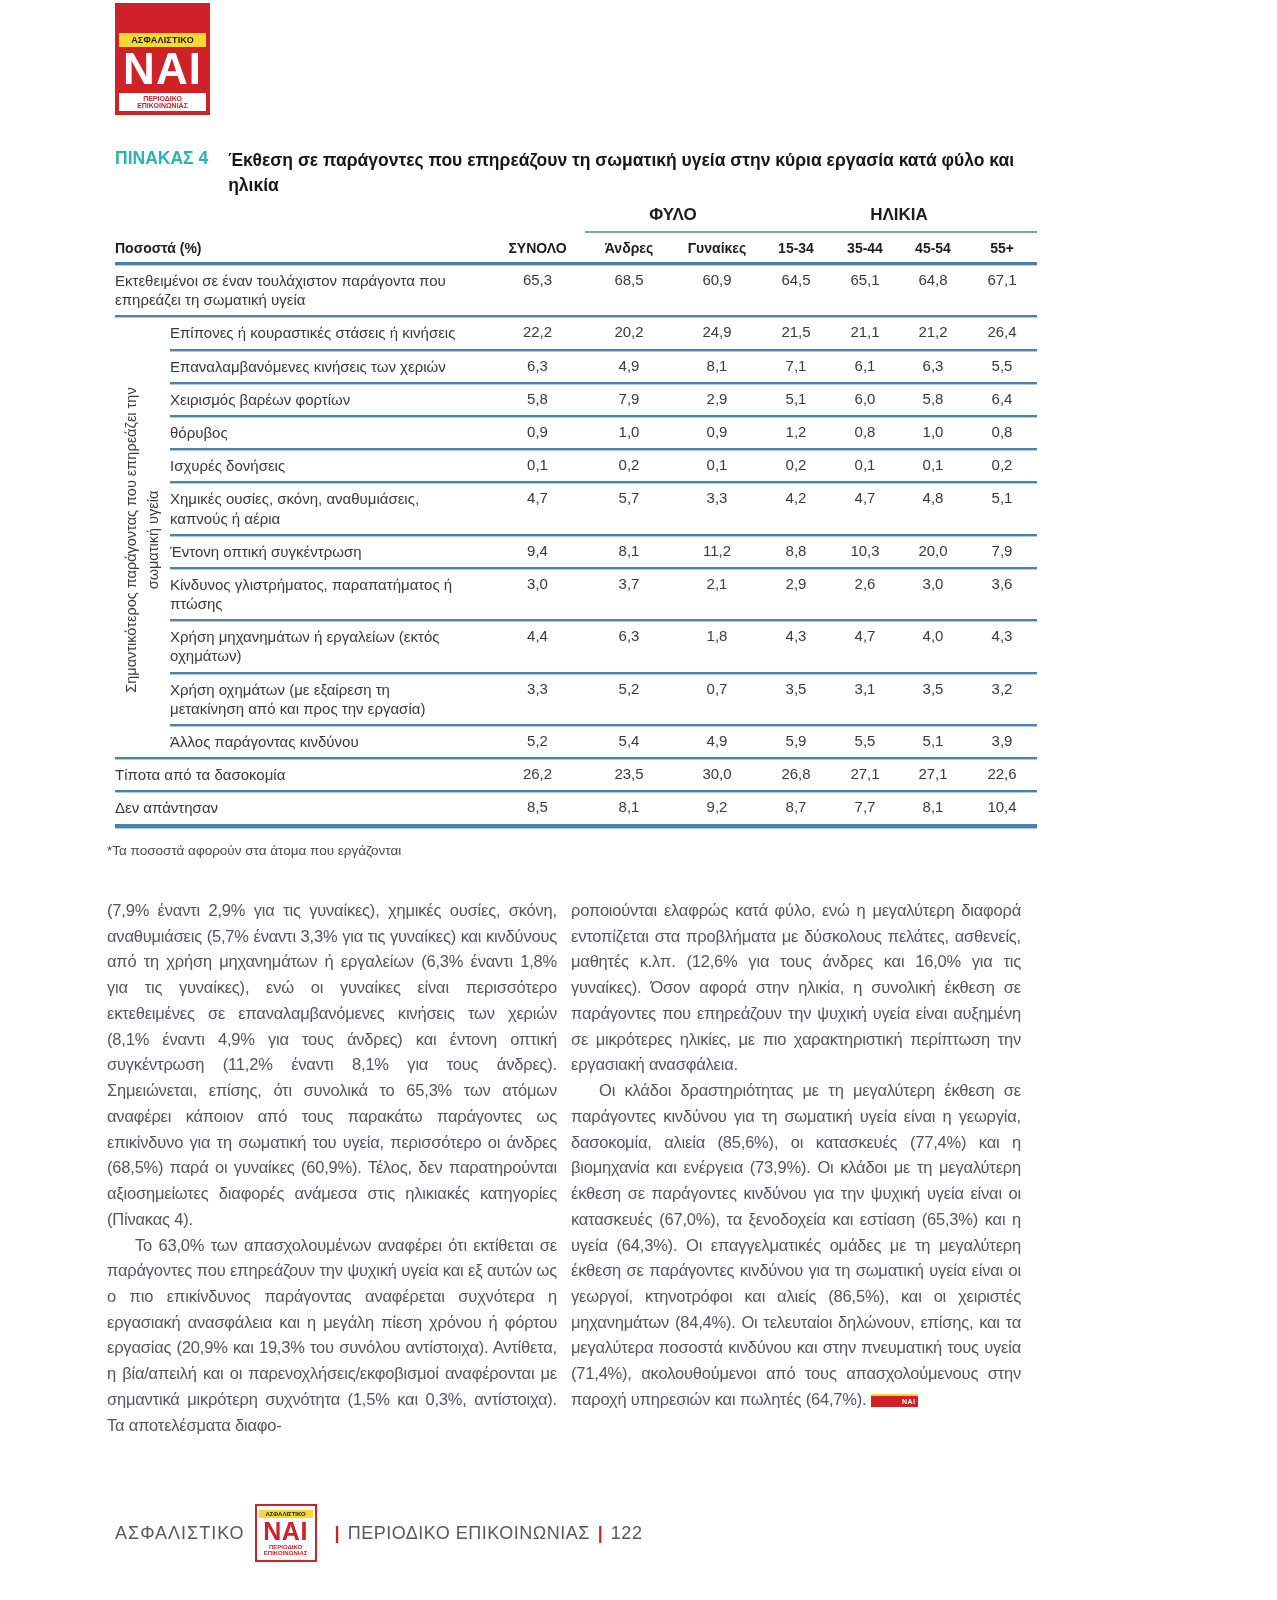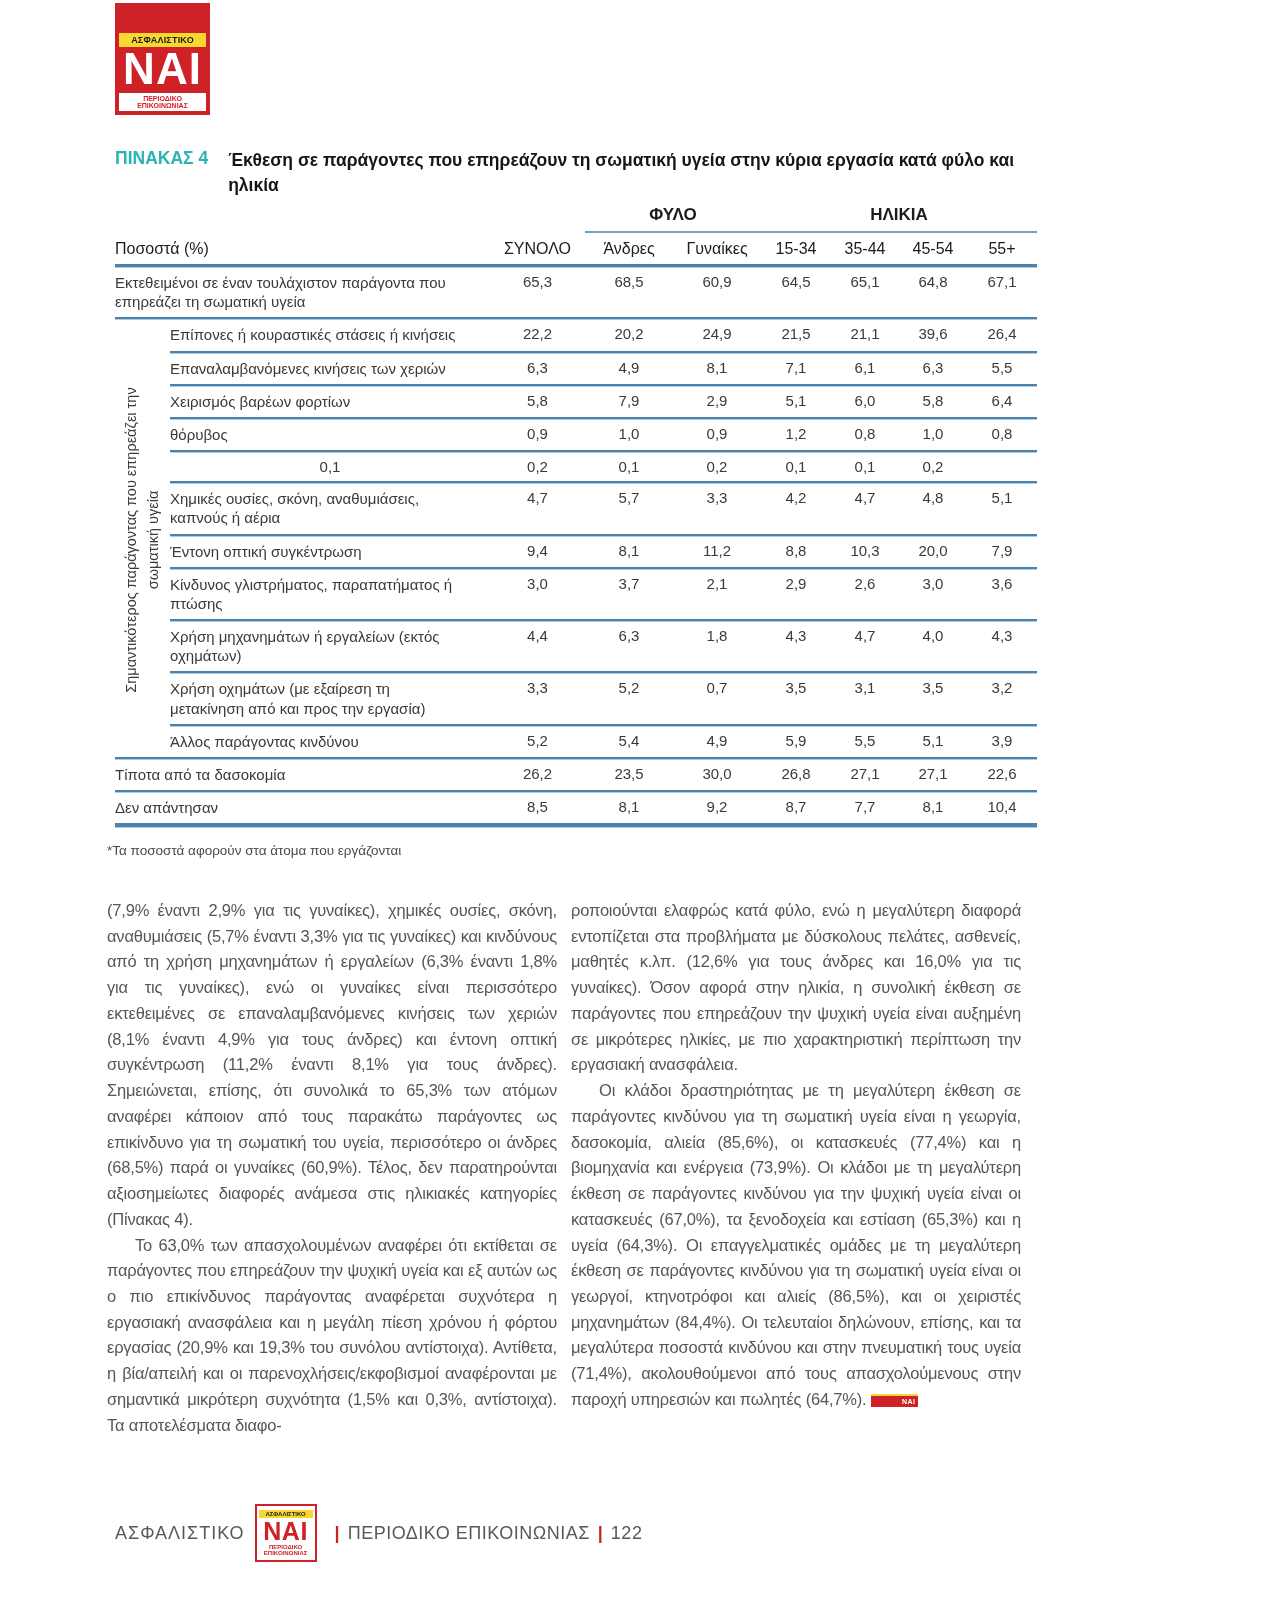--- a/index.html
+++ b/index.html
@@ -27,21 +27,21 @@
 
   
   .table-wrap{position:absolute;left:115px;top:203px;width:922px;font-size:15px;color:#333}
   .grid{display:grid;grid-template-columns:375px 95px 88px 88px 70px 68px 68px 70px;align-items:end}
   .group-row{height:30px}
   .group-cell{text-align:center;font-weight:bold;font-size:17px;color:#1c1c1c;
               border-bottom:2px solid #74a3c2;padding-bottom:6px}
   .g-gender{grid-column:3/5}
   .g-age{grid-column:5/9}
   .head-row{border-bottom:3px solid var(--rule);box-shadow:0 1px 0 var(--ruleL)}
-  .head-row>div{font-weight:normal;font-size:16px;color:#1c1c1c;text-align:center;padding:7px 0 6px}
+  .head-row>div{font-weight:bold;font-size:14px;color:#1c1c1c;text-align:center;padding:7px 0 6px}
   .head-row .h-first{text-align:left}
   .t-row{position:relative}
   .t-row-inner{display:grid;grid-template-columns:375px 95px 88px 88px 70px 68px 68px 70px;align-items:start}
   .t-row.indent .t-row-inner{margin-left:55px;grid-template-columns:320px 95px 88px 88px 70px 68px 68px 70px}
   .t-label{padding:6px 10px 6px 0;line-height:1.28;color:#3a3a3a}
   .t-row.indent .t-label{max-width:308px}
   .t-val{text-align:center;padding-top:6px;padding-bottom:6px;color:#3a3a3a}
   .t-row.rule-full{border-bottom:2px solid var(--rule);box-shadow:0 1px 0 var(--ruleL)}
   .t-row.rule-inset .t-row-inner{border-bottom:2px solid var(--rule);box-shadow:0 1px 0 var(--ruleL)}
   #table-rows{border-bottom:4px solid var(--rule);box-shadow:0 1px 0 var(--ruleL)}
@@ -121,21 +121,21 @@
     </div>
 
     <div class="t-row indent rule-inset">
       <div class="t-row-inner">
         <div class="t-label">Επίπονες ή κουραστικές στάσεις ή κινήσεις</div>
         <div class="t-val">22,2</div>
         <div class="t-val">20,2</div>
         <div class="t-val">24,9</div>
         <div class="t-val">21,5</div>
         <div class="t-val">21,1</div>
-        <div class="t-val">39,6</div>
+        <div class="t-val">21,2</div>
         <div class="t-val">26,4</div>
       </div>
     </div>
 
     <div class="t-row indent rule-inset">
       <div class="t-row-inner">
         <div class="t-label">Επαναλαμβανόμενες κινήσεις των χεριών</div>
         <div class="t-val">6,3</div>
         <div class="t-val">4,9</div>
         <div class="t-val">8,1</div>
@@ -167,20 +167,21 @@
         <div class="t-val">0,9</div>
         <div class="t-val">1,2</div>
         <div class="t-val">0,8</div>
         <div class="t-val">1,0</div>
         <div class="t-val">0,8</div>
       </div>
     </div>
 
     <div class="t-row indent rule-inset">
       <div class="t-row-inner">
+        <div class="t-label">Ισχυρές δονήσεις</div>
         <div class="t-val">0,1</div>
         <div class="t-val">0,2</div>
         <div class="t-val">0,1</div>
         <div class="t-val">0,2</div>
         <div class="t-val">0,1</div>
         <div class="t-val">0,1</div>
         <div class="t-val">0,2</div>
       </div>
     </div>
 

